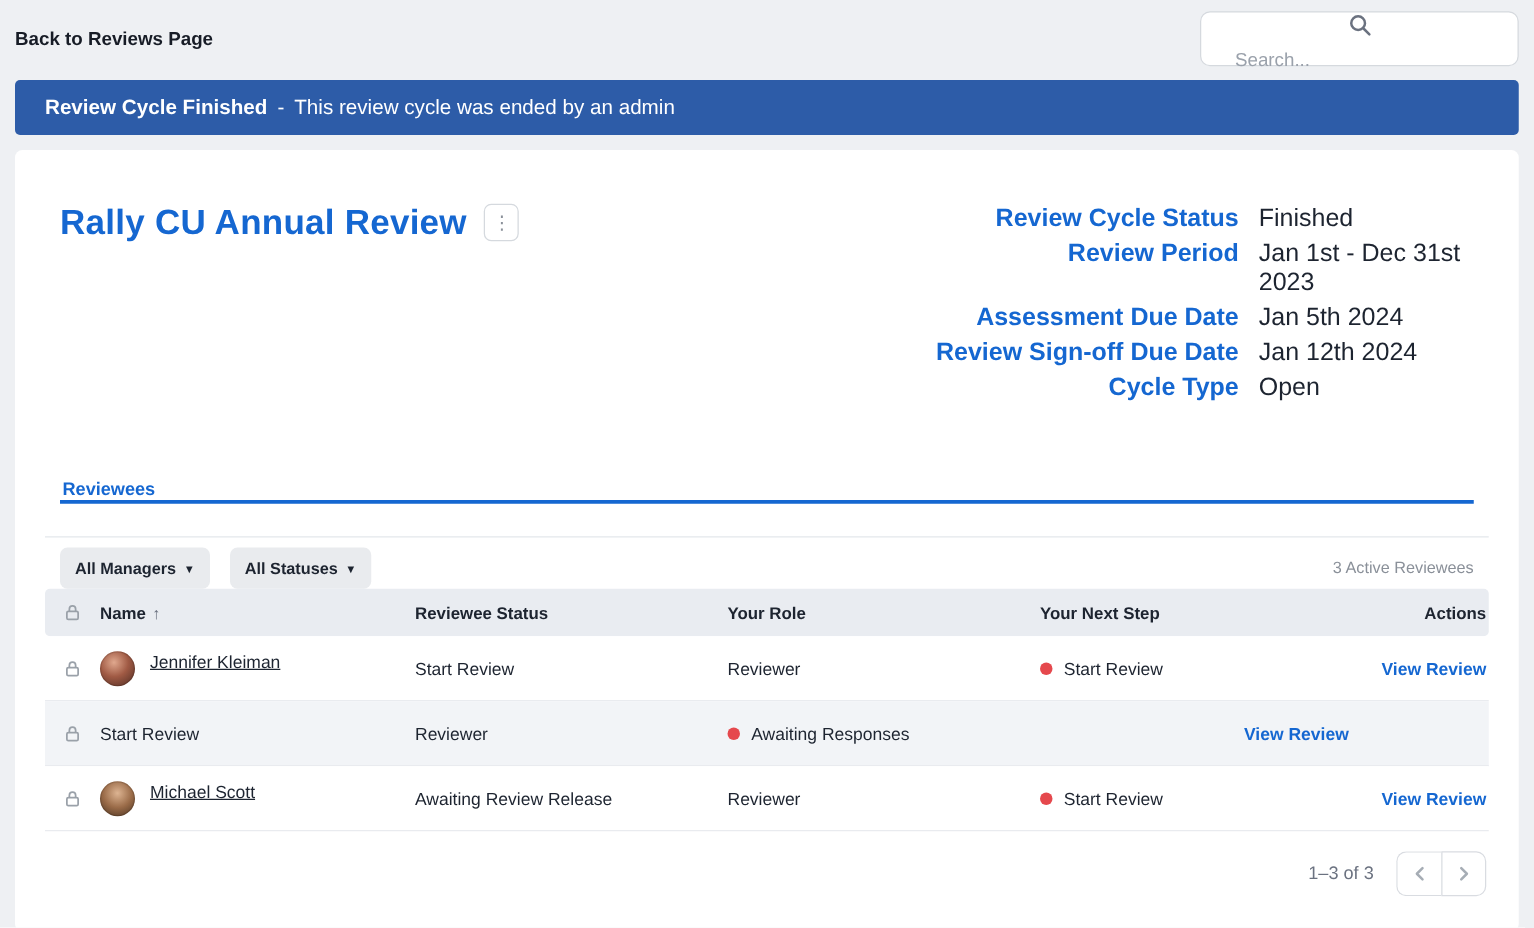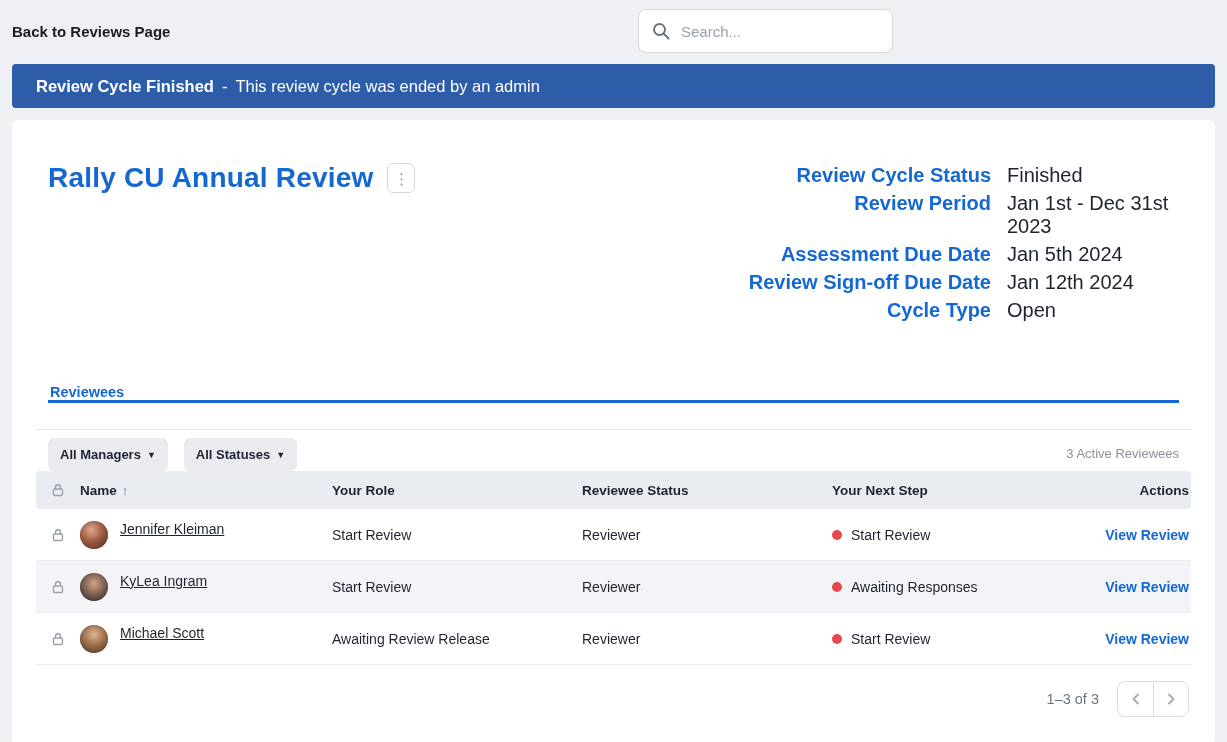--- a/index.html
+++ b/index.html
@@ -11,24 +11,24 @@
     overflow:hidden;
   }
   .page { width:1227px; height:742px; }
 
   
   .top-header {
     height:62px; display:flex; align-items:center; padding:0 12px;
   }
   .back-link { font-size:15px; font-weight:700; color:#171c26; cursor:pointer; }
   .search-box {
-    margin-left:auto; margin-right:322px;
+    margin-left:auto; 
     width:255px; height:44px; background:#fff;
     border:1px solid #d5d9de; border-radius:8px;
-    display:flex; align-items:center; padding:0 12px; gap:10px;
+    display:flex; align-items:center; padding:0 12px; gap:10px;flex-direction:column;
   }
   .search-box input {
     border:none; outline:none; flex:1; font-size:15px;
     font-family:inherit; color:#333; background:transparent;
   }
   .search-box input::placeholder { color:#9aa1ab; }
 
   
   .banner {
     margin:2px 12px 12px 12px; height:44px;
@@ -183,22 +183,22 @@
     <div class="grid-row t-head">
       <div class="cell-lock">
         <svg width="14" height="14" viewBox="0 0 14 14" fill="none" stroke="#9aa1a9" stroke-width="1.4">
           <rect x="2.5" y="6" width="9" height="6.5" rx="1.2"></rect>
           <path d="M4.5 6 V4.2 a2.5 2.5 0 0 1 5 0 V6"></path>
         </svg>
       </div>
       <div>
         <span>Name</span><span class="sort-arrow">↑</span>
       </div>
+      <div>Reviewee Status</div>
       <div>Your Role</div>
-      <div>Reviewee Status</div>
       <div>Your Next Step</div>
       <div class="cell-actions">Actions</div>
     </div>
 
     <div>
       <div class="grid-row t-row">
         <div class="cell-lock">
           <svg width="14" height="14" viewBox="0 0 14 14" fill="none" stroke="#9aa1a9" stroke-width="1.4">
             <rect x="2.5" y="6" width="9" height="6.5" rx="1.2"></rect>
             <path d="M4.5 6 V4.2 a2.5 2.5 0 0 1 5 0 V6"></path>
@@ -219,24 +219,20 @@
         </div>
       </div>
 
       <div class="grid-row t-row">
         <div class="cell-lock">
           <svg width="14" height="14" viewBox="0 0 14 14" fill="none" stroke="#9aa1a9" stroke-width="1.4">
             <rect x="2.5" y="6" width="9" height="6.5" rx="1.2"></rect>
             <path d="M4.5 6 V4.2 a2.5 2.5 0 0 1 5 0 V6"></path>
           </svg>
         </div>
-        <div class="cell-name">
-          <span class="avatar av1"></span>
-          <span>KyLea Ingram</span>
-        </div>
         <div>Start Review</div>
         <div>Reviewer</div>
         <div class="cell-next">
           <span class="dot"></span>
           <span>Awaiting Responses</span>
         </div>
         <div class="cell-actions">
           <a class="link">View Review</a>
         </div>
       </div>

